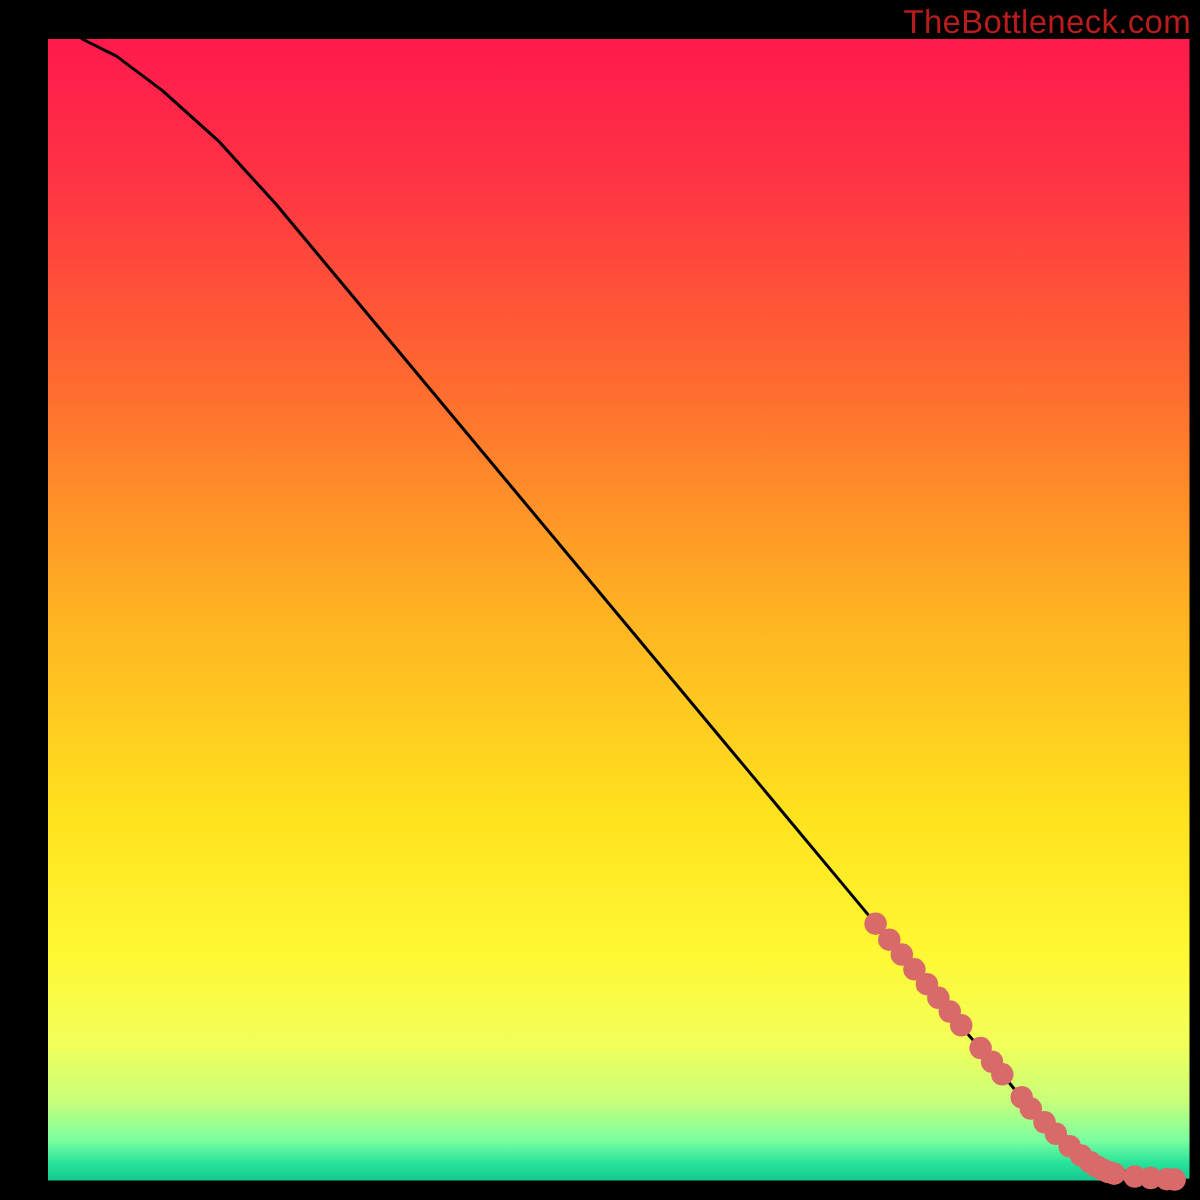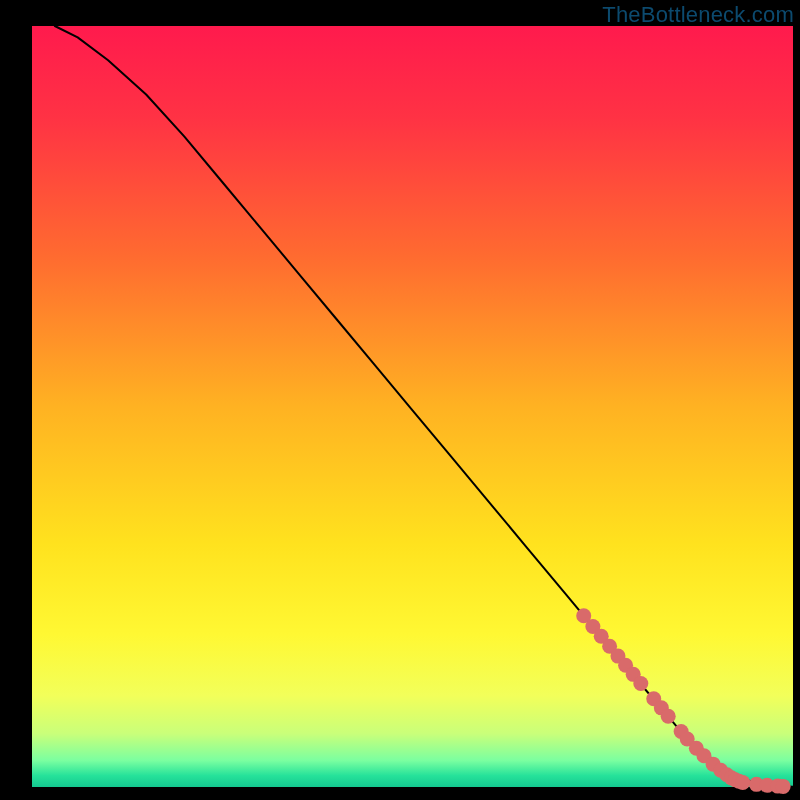--- a/index.html
+++ b/index.html
@@ -13,21 +13,21 @@
   }
   .frame {
     position: relative;
     width: 800px;
     height: 800px;
   }
   .watermark {
     position: absolute;
     top: 2px;
     right: 6px;
-    color: #0c4a6e;
+    color: #b91c1c;
     font-size: 22px;
     font-weight: 500;
     letter-spacing: 0.2px;
     z-index: 10;
   }
   svg {
     display: block;
     position: absolute;
     top: 0;
     left: 0;

